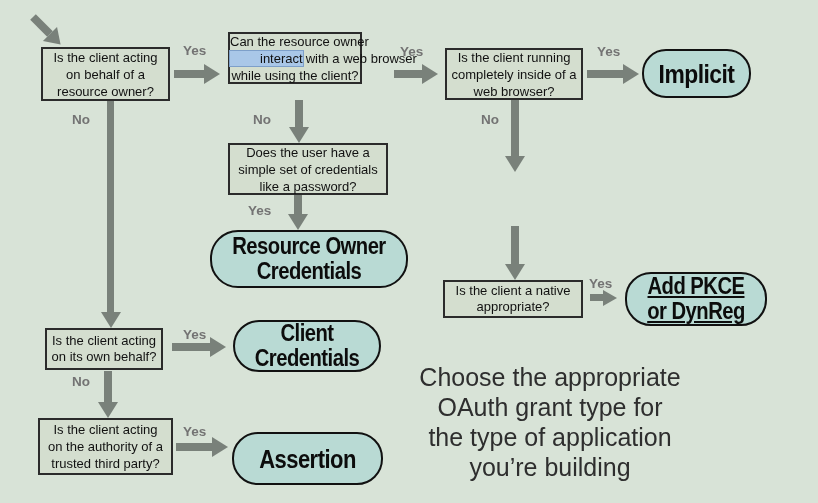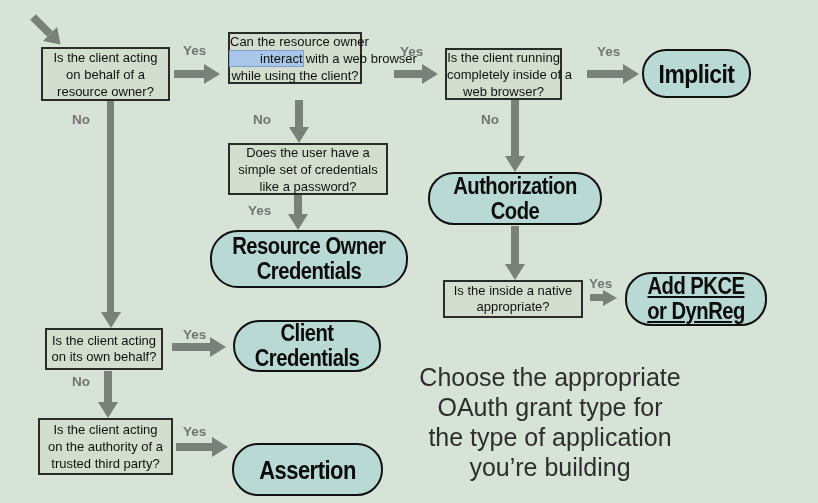--- a/index.html
+++ b/index.html
@@ -111,21 +111,21 @@
 
   <div class="qbox" style="left:228px;top:32px;width:134px;height:52px;">
     <div class="ln">Can the resource owner</div>
     <div class="ln"><span class="hl">interact</span><span>with a web browser</span></div>
     <div class="ln">while using the client?</div>
   </div>
 
   <div class="lbl" style="left:400px;top:44px;">Yes</div>
   <div class="ar ar-r" style="left:394px;top:70px;width:28px;height:8px;"></div>
 
-  <div class="qbox" style="left:445px;top:48px;width:117px;height:52px;">
+  <div class="qbox" style="left:445px;top:48px;width:138px;height:52px;">
     <div class="ln">Is the client running</div>
     <div class="ln">completely inside of a</div>
     <div class="ln">web browser?</div>
   </div>
 
   <div class="lbl" style="left:597px;top:44px;">Yes</div>
   <div class="ar ar-r" style="left:587px;top:70px;width:36px;height:8px;"></div>
 
   <div class="bubble" style="left:642px;top:49px;width:109px;height:49px;border-radius:24px;">
     <div class="btxt one">Implicit</div>
@@ -147,29 +147,25 @@
   <div class="ar ar-d" style="left:294px;top:195px;width:8px;height:19px;"></div>
 
   <div class="bubble" style="left:210px;top:230px;width:198px;height:58px;border-radius:28px;">
     <div class="btxt two">Resource Owner</div>
     <div class="btxt two">Credentials</div>
   </div>
 
   <div class="lbl" style="left:481px;top:112px;">No</div>
   <div class="ar ar-d" style="left:511px;top:100px;width:8px;height:56px;"></div>
 
-  <div class="bubble" style="left:428px;top:172px;width:174px;height:53px;">
-    <div class="btxt two">Authorization</div>
-    <div class="btxt two">Code</div>
-  </div>
 
   <div class="ar ar-d" style="left:511px;top:226px;width:8px;height:38px;"></div>
 
   <div class="qbox two" style="left:443px;top:280px;width:140px;height:38px;">
-    <div class="ln">Is the inside a native</div>
+    <div class="ln">Is the client a native</div>
     <div class="ln">appropriate?</div>
   </div>
 
   <div class="lbl" style="left:589px;top:276px;">Yes</div>
   <div class="ar ar-r-sm" style="left:590px;top:294px;width:13px;height:7px;"></div>
 
   <div class="bubble" style="left:625px;top:272px;width:142px;height:54px;text-decoration:underline;">
     <div class="btxt two">Add PKCE</div>
     <div class="btxt two">or DynReg</div>
   </div>
@@ -192,21 +188,21 @@
 
   <div class="qbox" style="left:38px;top:418px;width:135px;height:57px;">
     <div class="ln">Is the client acting</div>
     <div class="ln">on the authority of a</div>
     <div class="ln">trusted third party?</div>
   </div>
 
   <div class="lbl" style="left:183px;top:424px;">Yes</div>
   <div class="ar ar-r" style="left:176px;top:443px;width:36px;height:8px;"></div>
 
-  <div class="bubble" style="left:232px;top:443px;width:151px;height:53px;">
+  <div class="bubble" style="left:232px;top:432px;width:151px;height:53px;">
     <div class="btxt one" style="font-size:25px;">Assertion</div>
   </div>
 
   <div class="caption">
     <div>Choose the appropriate</div>
     <div>OAuth grant type for</div>
     <div>the type of application</div>
     <div>you’re building</div>
   </div>
 

